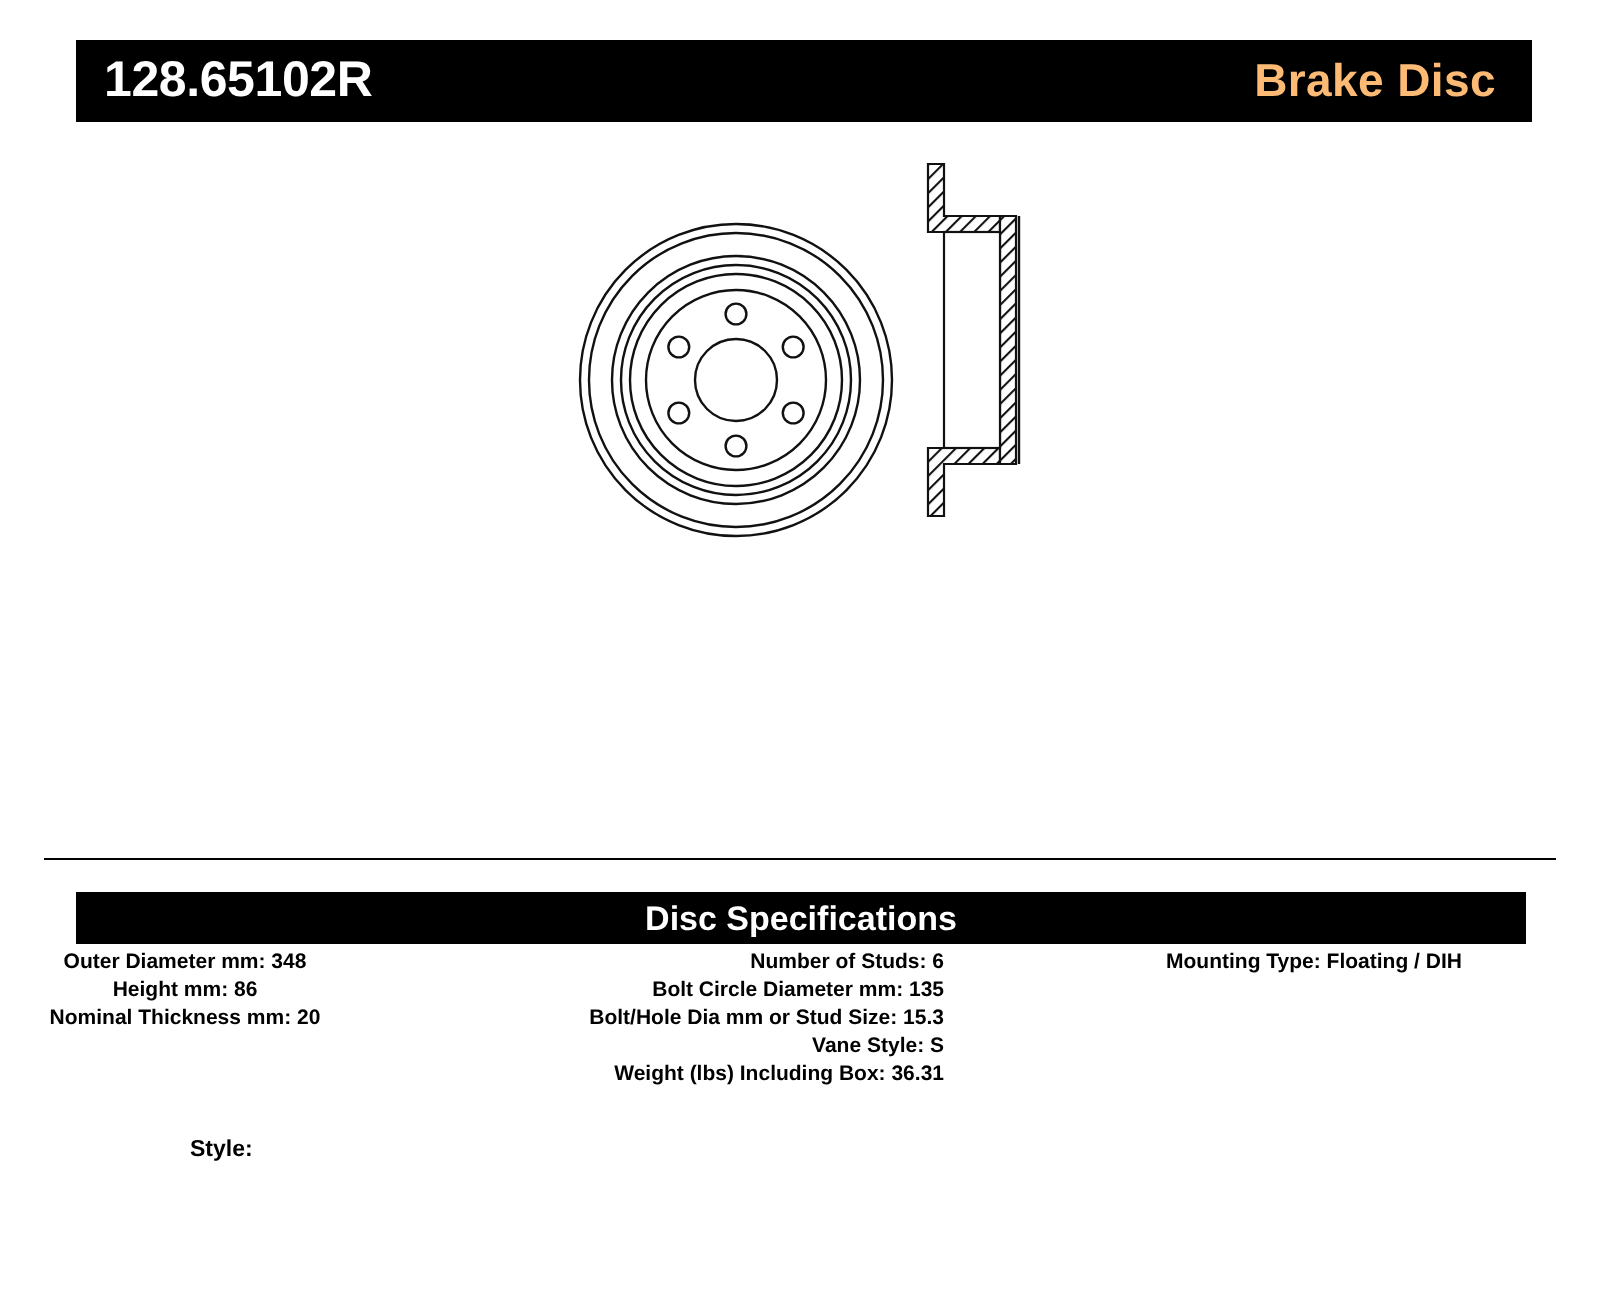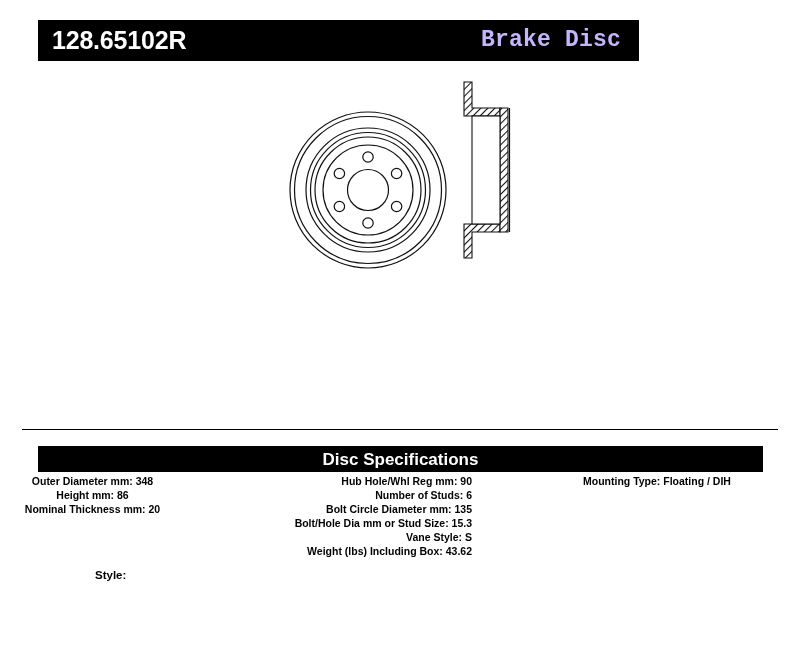--- a/index.html
+++ b/index.html
@@ -18,43 +18,42 @@
     height: 655px;
     background: #ffffff;
     overflow: hidden;
   }
 
   
   .header-bar {
     position: absolute;
     left: 38px;
     top: 20px;
-    width: 601px;
+    width: 728px;
     height: 41px;
     background: #000000;
     display: flex;
     align-items: center;
     justify-content: space-between;
     box-sizing: border-box;
     padding: 0 18px 0 14px;
   }
   .header-part-number {
     color: #ffffff;
     font-size: 25px;
     font-weight: bold;
     letter-spacing: -0.2px;
     line-height: 1;
   }
   .header-title {
-    color: #c4b5fd;
+    color: #fdba74;
     font-size: 23px;
     font-weight: bold;
     letter-spacing: 0.2px;
     line-height: 1;
-    font-family: Liberation Mono, monospace;
   }
 
   
   .drawing-area {
     position: absolute;
     left: 0;
     top: 72px;
     width: 800px;
     height: 340px;
   }
@@ -204,26 +203,25 @@
 
   <div class="spec-columns">
 
     <div class="spec-col spec-col-left">
       <span class="spec-row">Outer Diameter mm: 348</span>
       <span class="spec-row">Height mm: 86</span>
       <span class="spec-row">Nominal Thickness mm: 20</span>
     </div>
 
     <div class="spec-col spec-col-mid">
-      <span class="spec-row">Hub Hole/Whl Reg mm: 90</span>
       <span class="spec-row">Number of Studs: 6</span>
       <span class="spec-row">Bolt Circle Diameter mm: 135</span>
       <span class="spec-row">Bolt/Hole Dia mm or Stud Size: 15.3</span>
       <span class="spec-row">Vane Style: S</span>
-      <span class="spec-row">Weight (lbs) Including Box: 43.62</span>
+      <span class="spec-row">Weight (lbs) Including Box: 36.31</span>
     </div>
 
     <div class="spec-col spec-col-right">
       <span class="spec-row">Mounting Type: Floating / DIH</span>
     </div>
   </div>
 
   <div class="note-line">Style:</div>
 
 </div>

